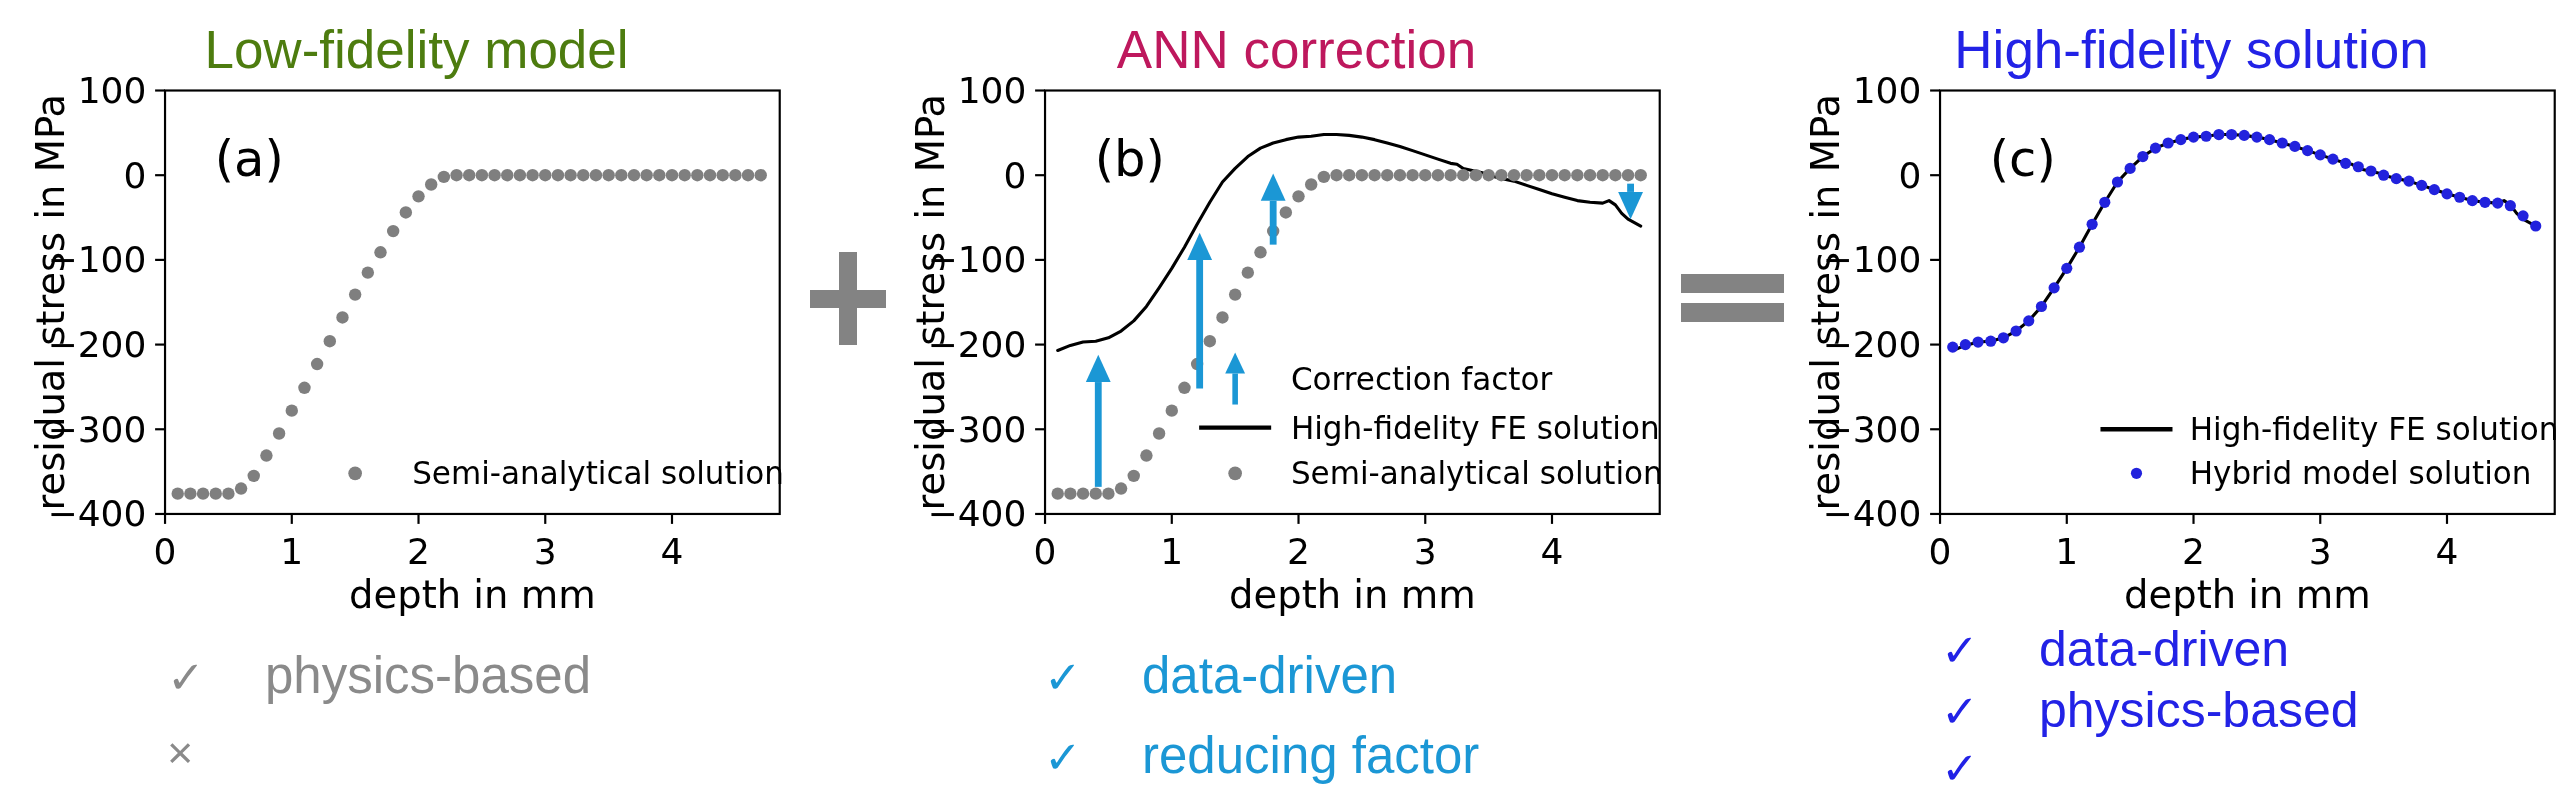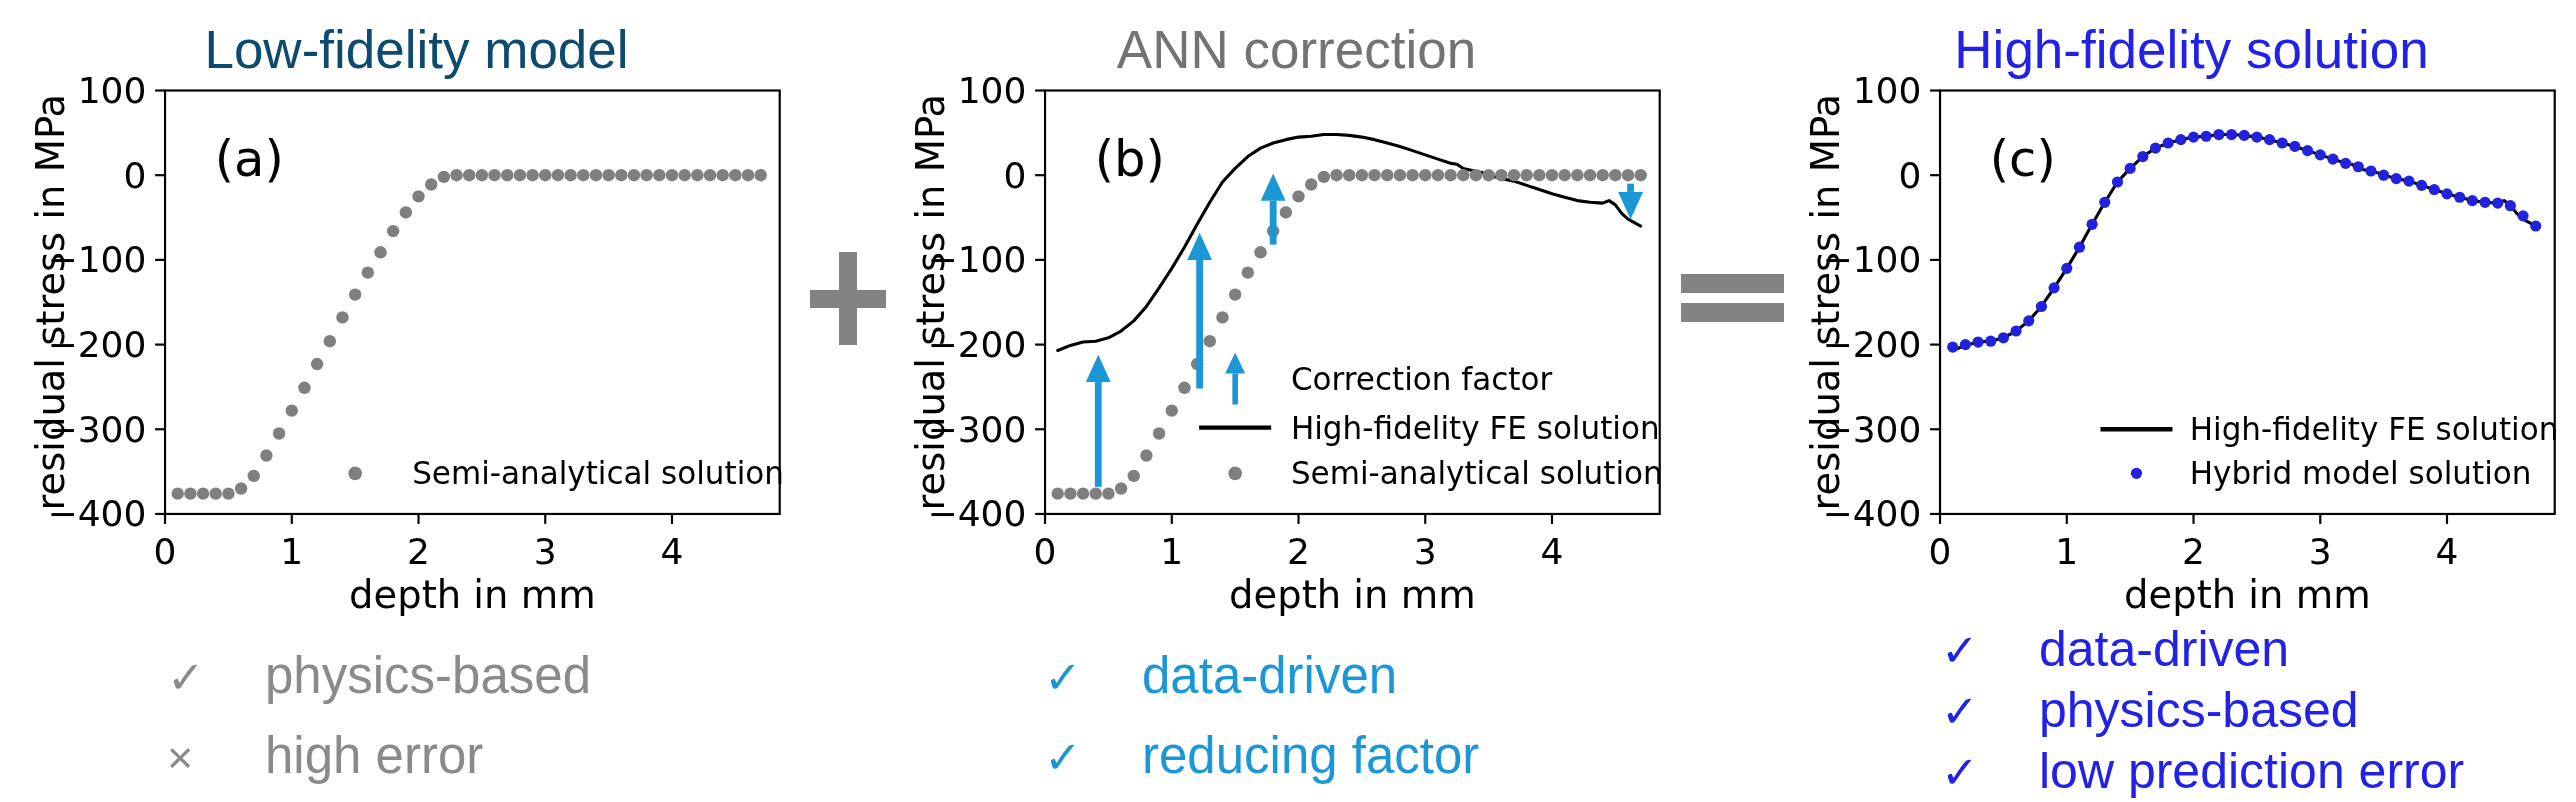--- a/index.html
+++ b/index.html
@@ -26,21 +26,21 @@
   #op-plus .bar-v{left:29px;top:0;width:18px;height:93px;}
   #op-equals{left:1681px;top:274px;width:103px;height:48px;}
   #op-equals .bar-1{left:0;top:0;width:103px;height:18.6px;}
   #op-equals .bar-2{left:0;top:29px;width:103px;height:18.6px;}
 </style>
 </head>
 <body>
 
 <div id="fig">
 
-  <div class="panel-title" id="title-a" style="color: #0c4a6e;">Low-fidelity model</div>
+  <div class="panel-title" id="title-a" style="color: #4d7c0f;">Low-fidelity model</div>
   <svg class="chart" id="chart-a" viewBox="0 0 1250 1005">
       <rect x="220" y="120" width="990" height="682" fill="none" stroke="#000" stroke-width="3.5"></rect>
       <line x1="220" y1="802" x2="220" y2="818" stroke="#000" stroke-width="3.5"></line>
       <text x="220" y="882" text-anchor="middle" font-size="58">0</text>
       <line x1="424.1237113402062" y1="802" x2="424.1237113402062" y2="818" stroke="#000" stroke-width="3.5"></line>
       <text x="424.1237113402062" y="882" text-anchor="middle" font-size="58">1</text>
       <line x1="628.2474226804125" y1="802" x2="628.2474226804125" y2="818" stroke="#000" stroke-width="3.5"></line>
       <text x="628.2474226804125" y="882" text-anchor="middle" font-size="58">2</text>
       <line x1="832.3711340206186" y1="802" x2="832.3711340206186" y2="818" stroke="#000" stroke-width="3.5"></line>
       <text x="832.3711340206186" y="882" text-anchor="middle" font-size="58">3</text>
@@ -111,30 +111,29 @@
       <text x="618.0412371134021" y="754.528" font-size="50" fill="#000000">Semi-analytical solution</text>
       <text x="300" y="258" font-size="80">(a)</text>
     </svg>
   <div class="checklist" id="checklist-a" style="color: rgb(138, 138, 138);">
     <div class="check-row">
       <span class="check-mark">✓</span>
       <span class="check-text">physics-based</span>
     </div>
     <div class="check-row">
       <span class="check-mark">×</span>
-      <span class="check-text">high error</span>
     </div>
   </div>
 
   <div class="op" id="op-plus">
     <div class="bar bar-h" style="background: rgb(131, 131, 131);"></div>
     <div class="bar bar-v" style="background: rgb(131, 131, 131);"></div>
   </div>
 
-  <div class="panel-title" id="title-b" style="color: #737373;">ANN correction</div>
+  <div class="panel-title" id="title-b" style="color: #be185d;">ANN correction</div>
   <svg class="chart" id="chart-b" viewBox="0 0 1250 1005">
       <rect x="220" y="120" width="990" height="682" fill="none" stroke="#000" stroke-width="3.5"></rect>
       <line x1="220" y1="802" x2="220" y2="818" stroke="#000" stroke-width="3.5"></line>
       <text x="220" y="882" text-anchor="middle" font-size="58">0</text>
       <line x1="424.1237113402062" y1="802" x2="424.1237113402062" y2="818" stroke="#000" stroke-width="3.5"></line>
       <text x="424.1237113402062" y="882" text-anchor="middle" font-size="58">1</text>
       <line x1="628.2474226804125" y1="802" x2="628.2474226804125" y2="818" stroke="#000" stroke-width="3.5"></line>
       <text x="628.2474226804125" y="882" text-anchor="middle" font-size="58">2</text>
       <line x1="832.3711340206186" y1="802" x2="832.3711340206186" y2="818" stroke="#000" stroke-width="3.5"></line>
       <text x="832.3711340206186" y="882" text-anchor="middle" font-size="58">3</text>
@@ -320,18 +319,17 @@
     <div class="check-row">
       <span class="check-mark">✓</span>
       <span class="check-text">data-driven</span>
     </div>
     <div class="check-row">
       <span class="check-mark">✓</span>
       <span class="check-text">physics-based</span>
     </div>
     <div class="check-row">
       <span class="check-mark">✓</span>
-      <span class="check-text">low prediction error</span>
     </div>
   </div>
 
 </div>
 
 
 </body></html>

